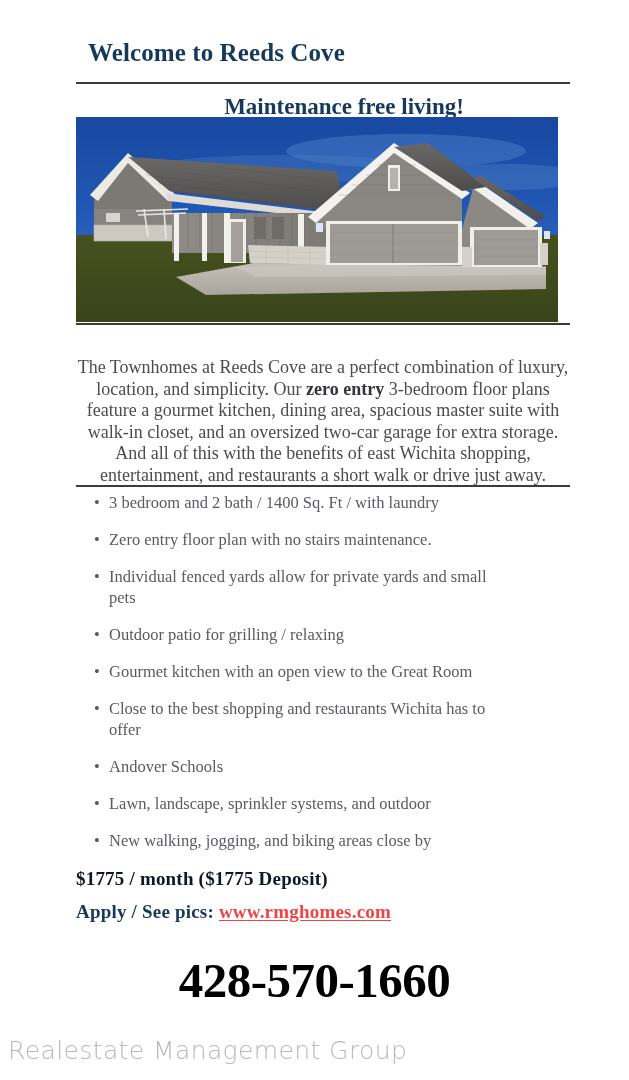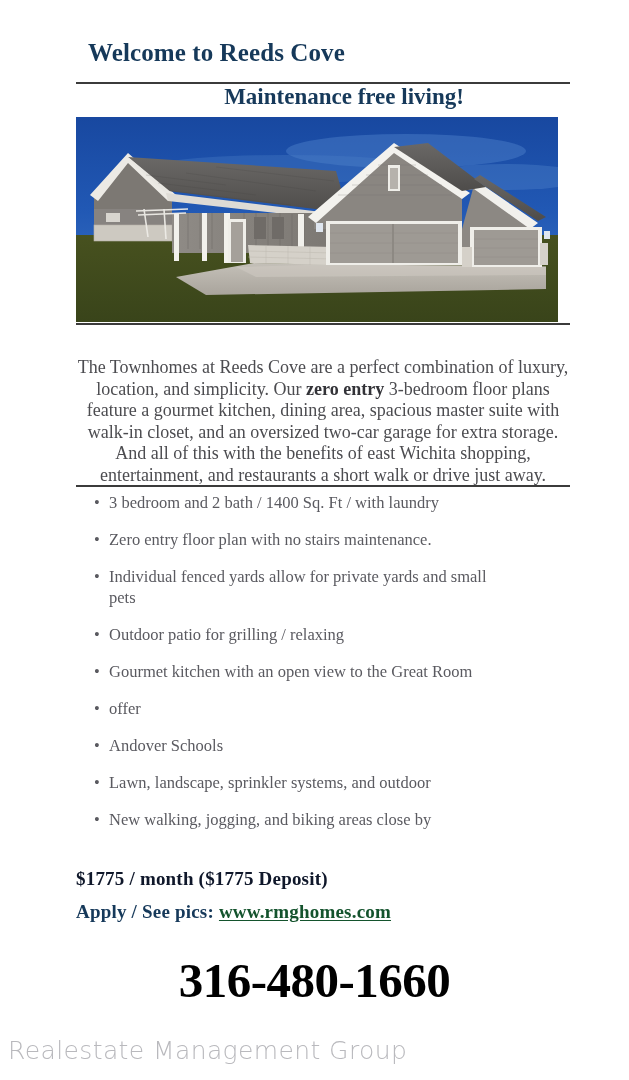--- a/index.html
+++ b/index.html
@@ -43,21 +43,21 @@
     height: 0;
     border-top: 2px solid #3b3b3b;
     width: 494px;
   }
   .title-sub {
     font-size: 23px;
     font-weight: bold;
     color: #16395a;
     text-align: center;
     margin: 0;
-    padding-top: 0;
+    padding-top: 10px;
     padding-left: 42px;
     line-height: 1.1;
   }
 
   
   .hero-wrap {
     position: absolute;
     left: 76px;
     top: 117px;
     width: 482px;
@@ -139,21 +139,21 @@
     position: absolute;
     left: 76px;
     top: 901px;
     font-size: 19px;
     font-weight: bold;
     color: #16395a;
     letter-spacing: 0.2px;
     white-space: nowrap;
   }
   .apply-line .url {
-    color: #14532d;
+    color: #ef4444;
     text-decoration: underline;
     text-underline-offset: 2px;
   }
 
   
   .phone {
     position: absolute;
     left: 0;
     top: 952px;
     width: 629px;
@@ -353,36 +353,37 @@
     <li>
       <span class="dot">•</span>
       <span class="txt">Outdoor patio for grilling / relaxing</span>
     </li>
     <li>
       <span class="dot">•</span>
       <span class="txt">Gourmet kitchen with an open view to the Great Room</span>
     </li>
     <li>
       <span class="dot">•</span>
+      <span class="txt">Close to the best shopping and restaurants Wichita has to</span>
       <span class="cont">offer</span>
     </li>
     <li>
       <span class="dot">•</span>
       <span class="txt">Andover Schools</span>
     </li>
     <li>
       <span class="dot">•</span>
       <span class="txt">Lawn, landscape, sprinkler systems, and outdoor</span>
     </li>
     <li>
       <span class="dot">•</span>
       <span class="txt">New walking, jogging, and biking areas close by</span>
     </li>
   </ul>
 
   <div class="price-line">$1775 / month ($1775 Deposit)</div>
   <div class="apply-line"><span>Apply / See pics: </span><a class="url" href="#">www.rmghomes.com</a></div>
 
-  <div class="phone">316-480-1660</div>
+  <div class="phone">428-570-1660</div>
 
   <div class="footer-brand">Realestate Management Group</div>
 
 </div>
 
 </body></html>

